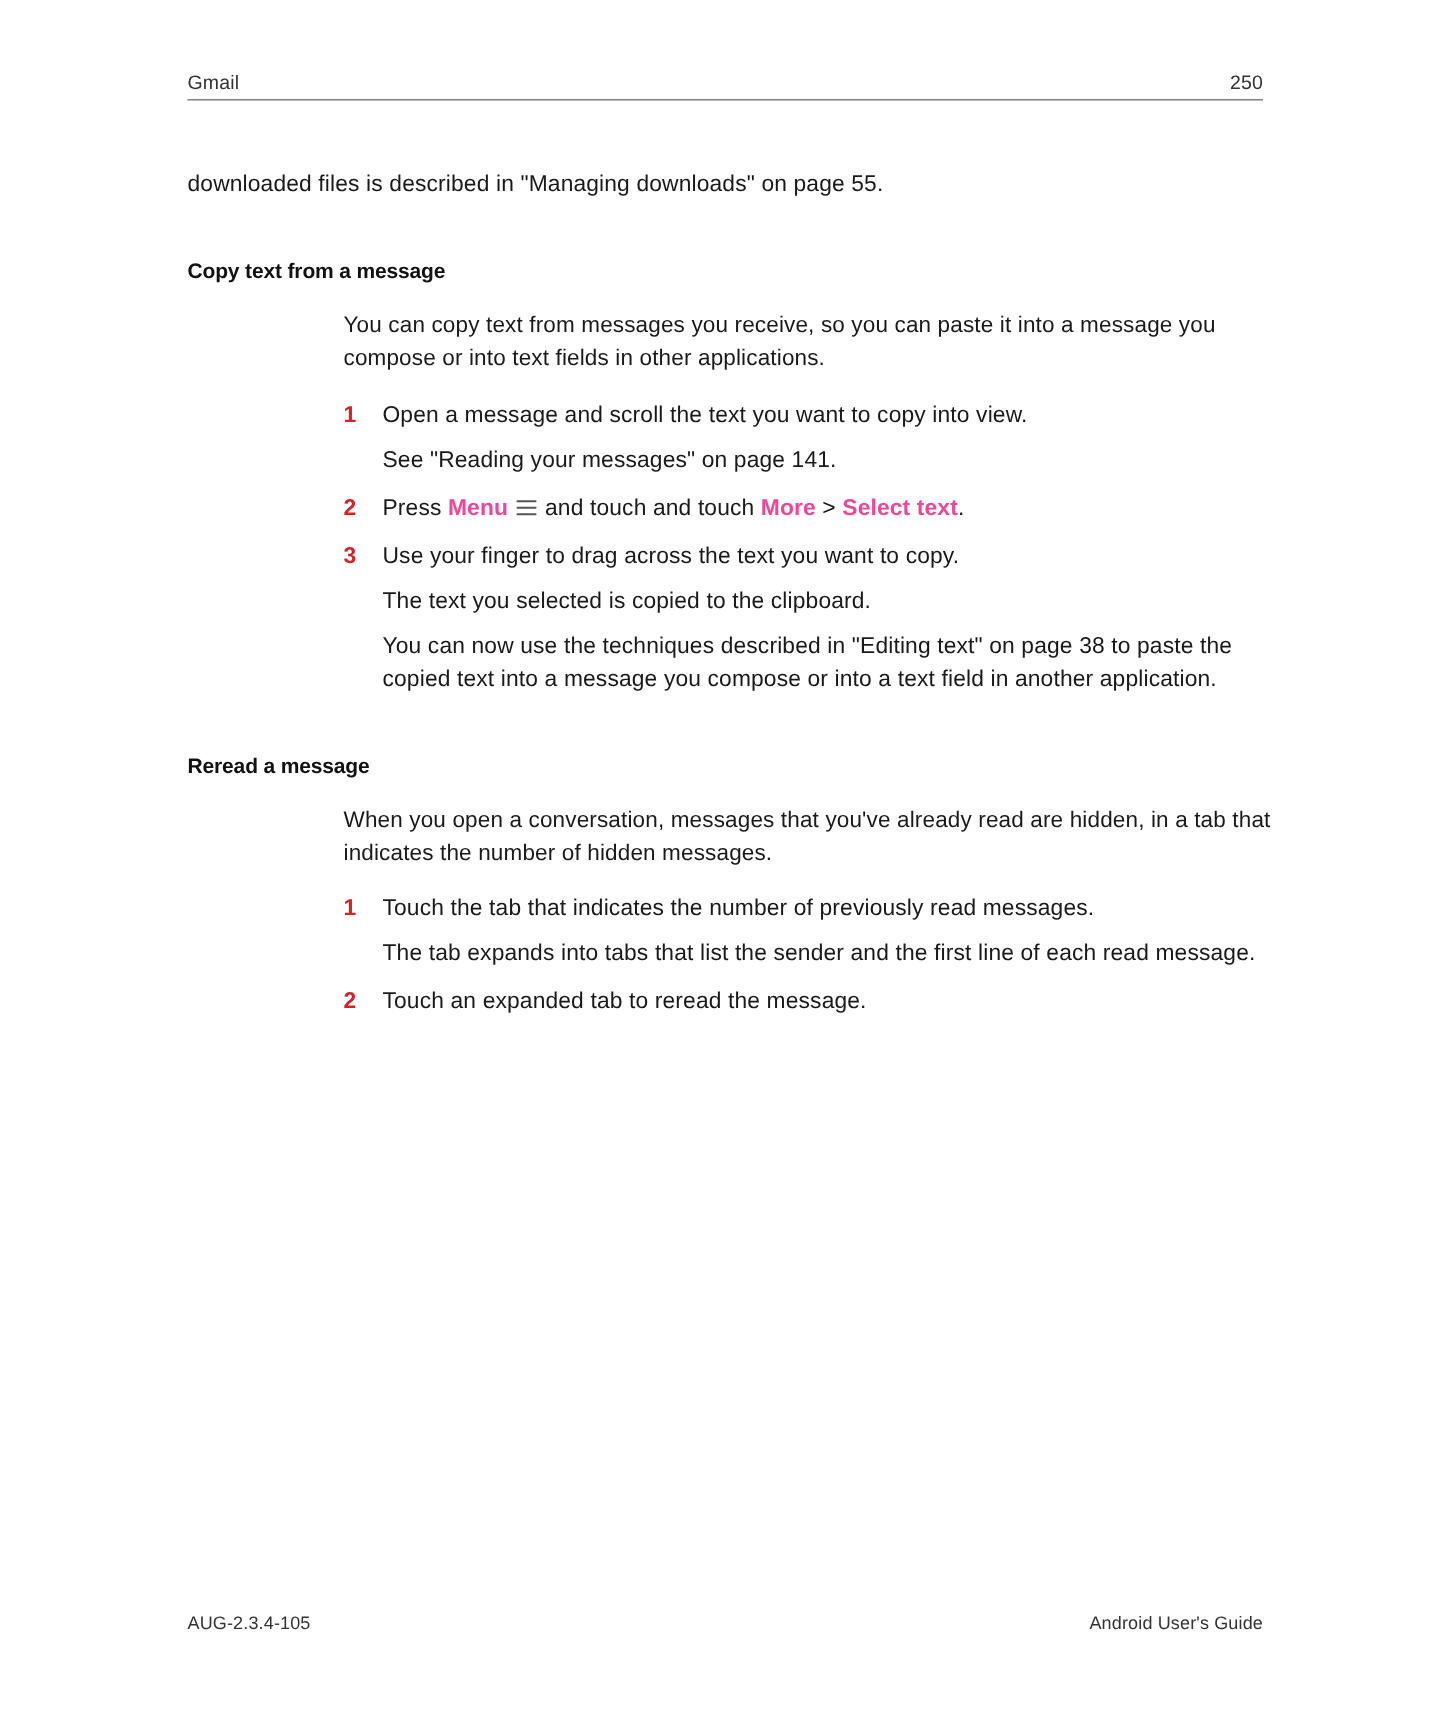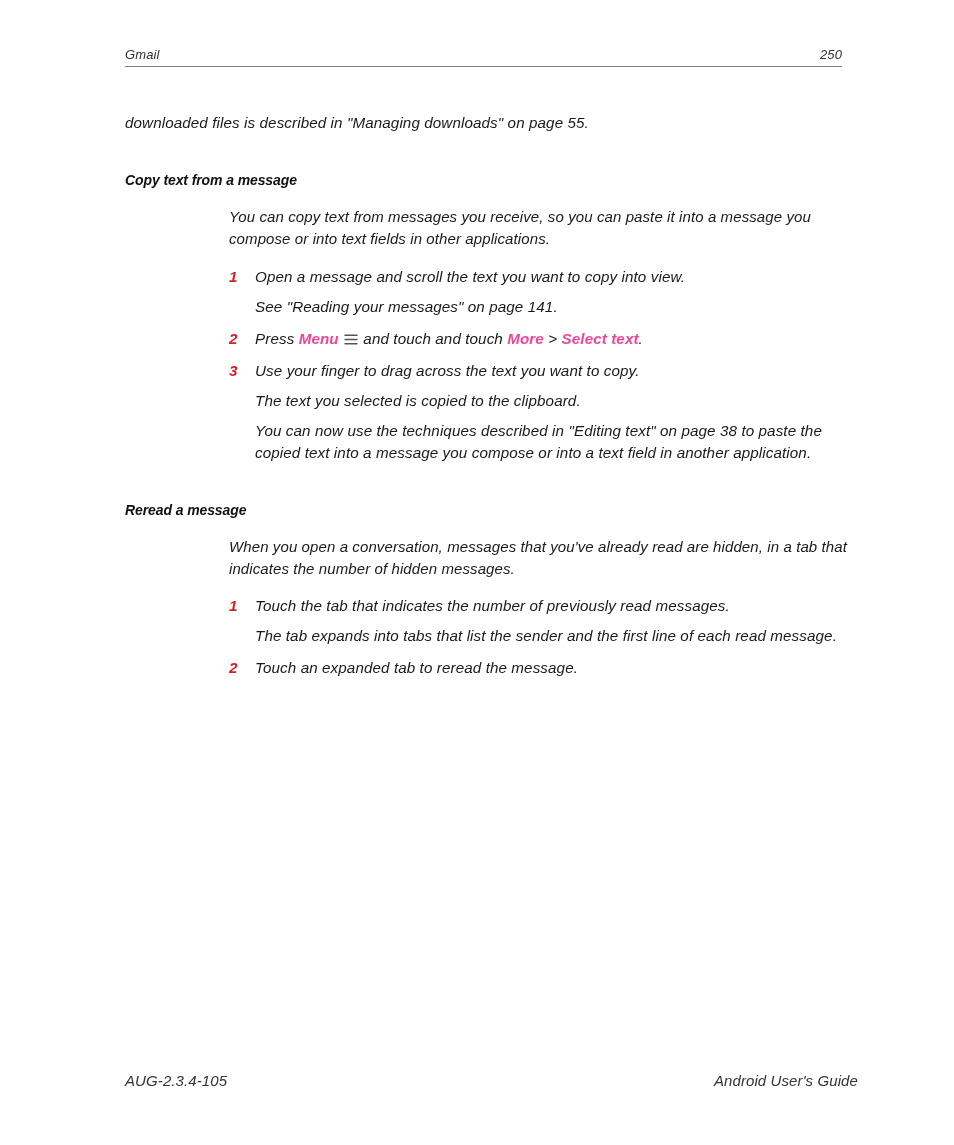--- a/index.html
+++ b/index.html
@@ -7,21 +7,20 @@
     font-family: "Helvetica Neue", Helvetica, Arial, sans-serif;
     color: #1a1a1a;
     background: #fff;
     -webkit-font-smoothing: antialiased;
   }
   .page {
     width: 954px;
     height: 1145px;
     position: relative;
     box-sizing: border-box;
-    font-style: italic;
   }
   .hdr {
     position: absolute;
     top: 47px;
     left: 125px;
     right: 112px;
     font-size: 13px;
     color: #333;
     letter-spacing: 0.1px;
   }
@@ -97,22 +96,22 @@
   .menu-icon {
     display: inline-block;
     vertical-align: -1px;
     margin: 0 1px;
   }
   .menu-icon svg { display: block; }
   .ftr {
     position: absolute;
     bottom: 56px;
     left: 125px;
-    right: 96px;
-    font-size: 15px;
+    right: 112px;
+    font-size: 12px;
     color: #333;
     letter-spacing: 0.1px;
   }
   .ftr .left { float: left; }
   .ftr .right { float: right; }
 </style>
 </head>
 <body>
 
 <div class="page">

